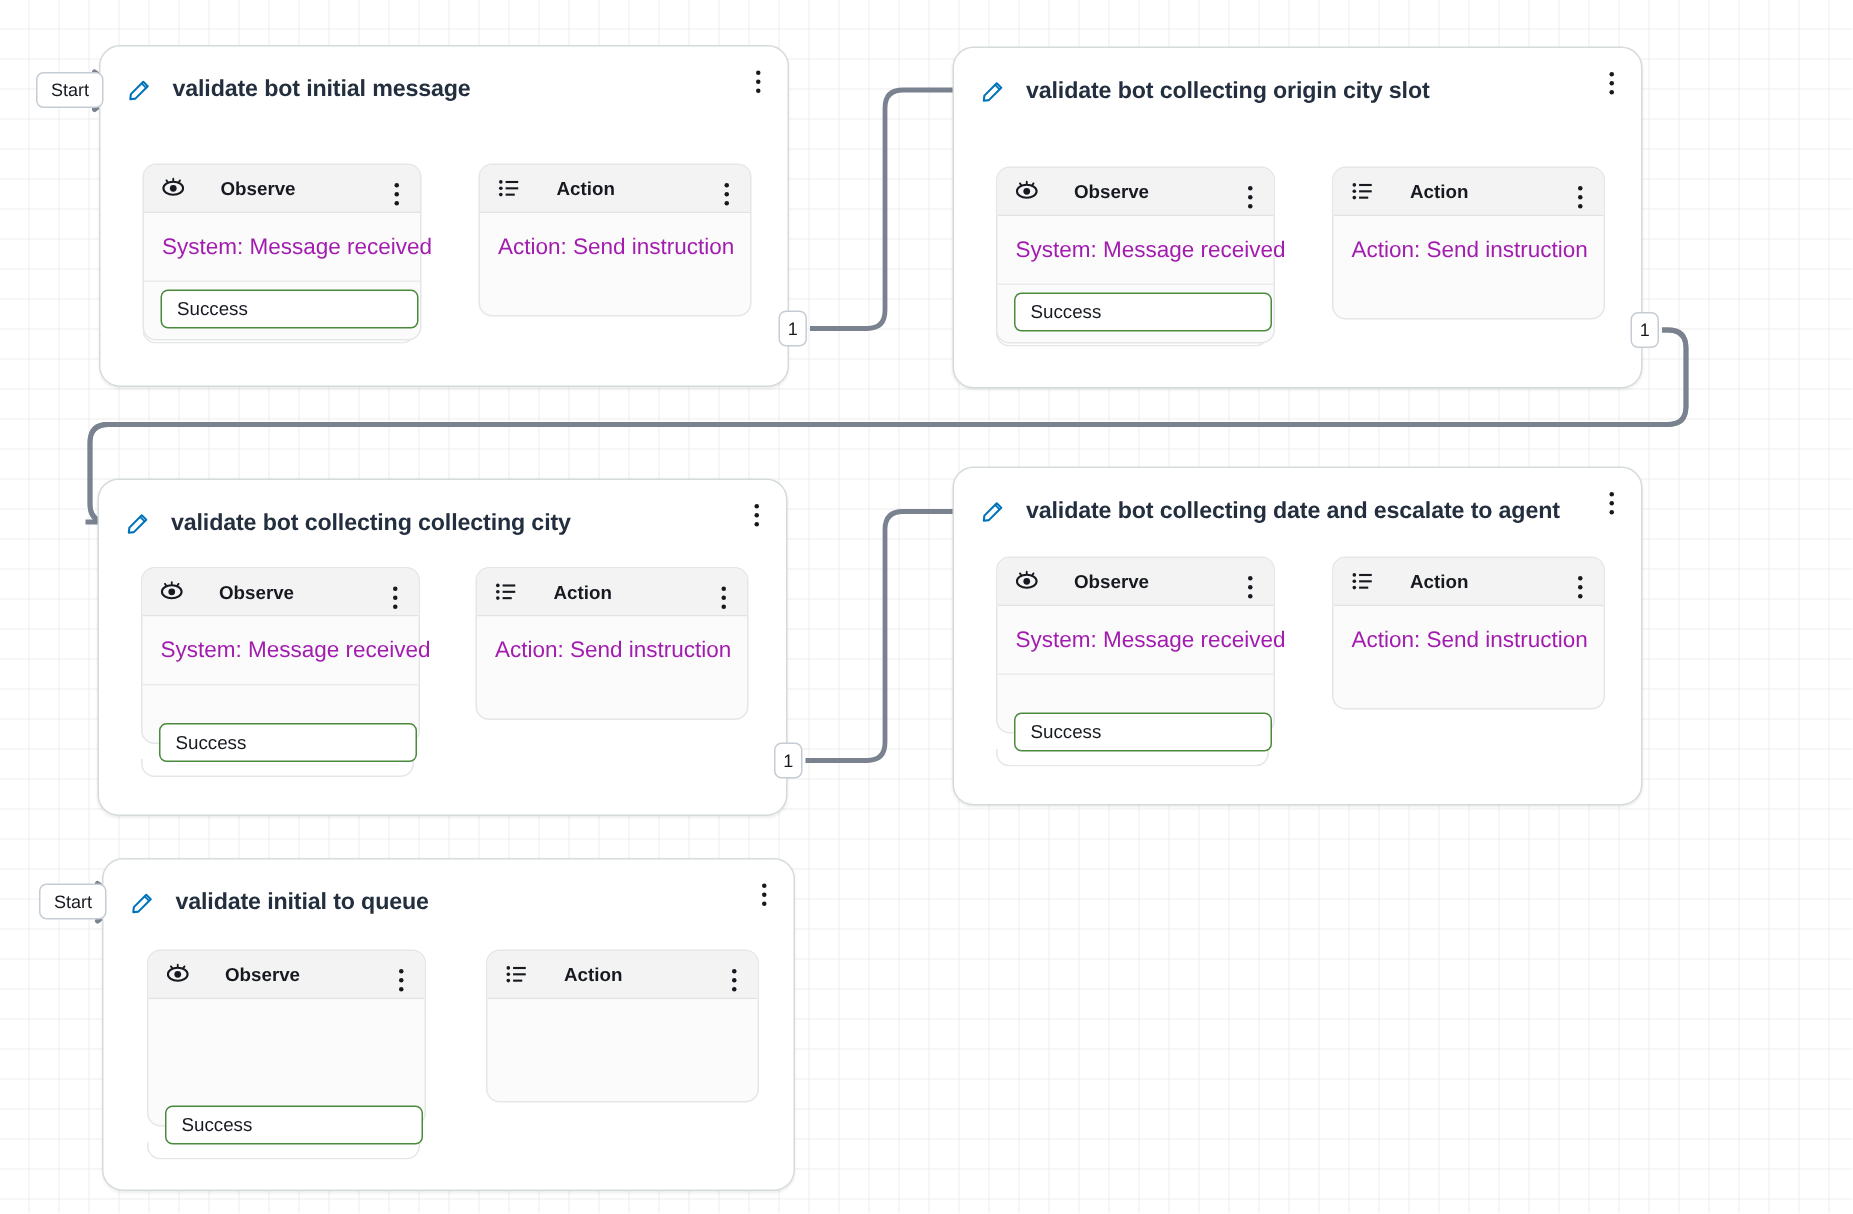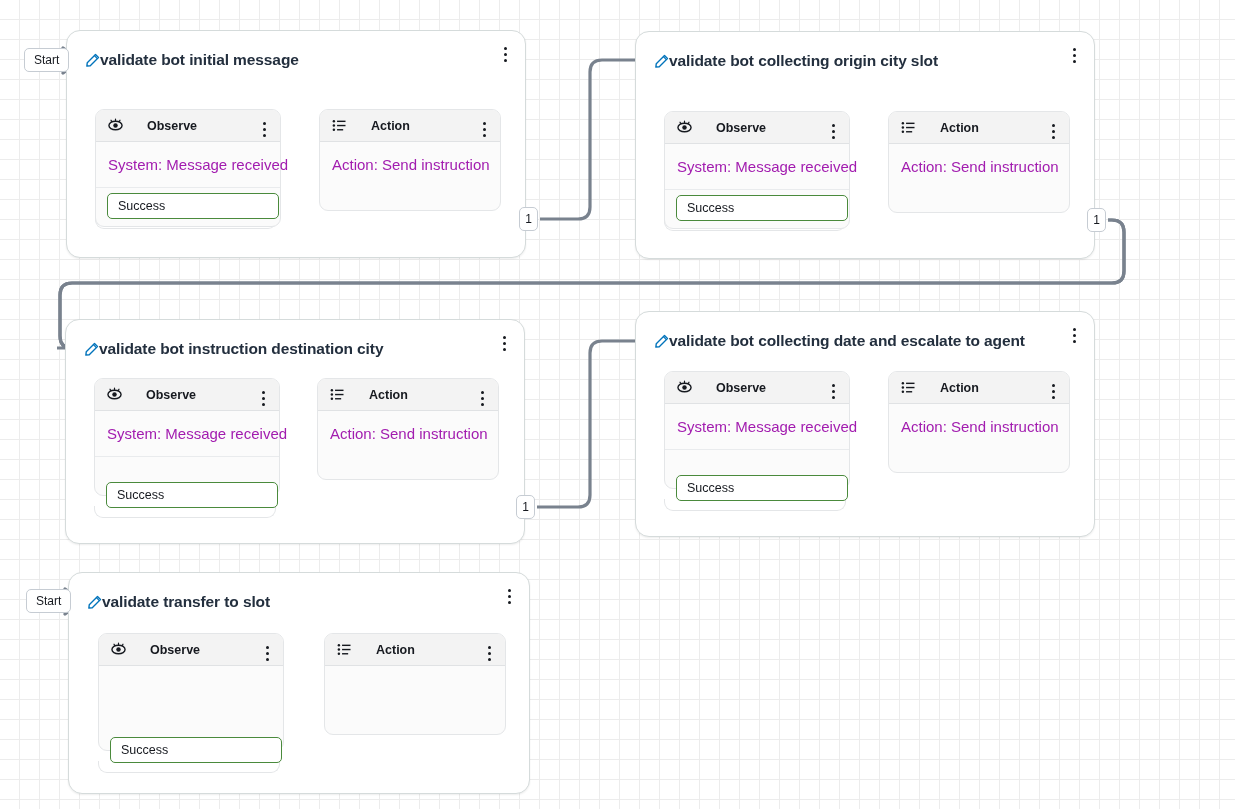--- a/index.html
+++ b/index.html
@@ -28,21 +28,21 @@
   .flow-card {
     position: absolute;
     background: #ffffff;
     border: 1px solid #d5dbdb;
     border-radius: 14px;
     box-shadow: 0 1px 2px rgba(0,0,0,.07);
     z-index: 5;
   }
   .flow-title {
     display: flex; align-items: center;
-    gap: 0;
+    gap: 15px;
     padding: 14px 16px 0 18px;
     height: 44px;
   }
   .pencil-icon { flex: 0 0 auto; display: block; }
   .flow-title-text {
     font-size: 15.5px;
     font-weight: bold;
     color: #232f3e;
     letter-spacing: -0.1px;
     white-space: nowrap;
@@ -301,21 +301,21 @@
   <div class="count-badge" style="left:1087px; top:208px;">
     <span>1</span>
   </div>
 
   <div class="flow-card" style="left:65px; top:319px; width:460px; height:225px;">
     <div class="flow-title">
       <svg class="pencil-icon" width="15" height="15" viewBox="0 0 16 16">
         <path d="M11.2 1.6 L14.4 4.8 L5.6 13.6 L2 14 L2.4 10.4 Z" fill="none" stroke="#0073bb" stroke-width="1.5" stroke-linejoin="round"></path>
         <path d="M10 2.8 L13.2 6" fill="none" stroke="#0073bb" stroke-width="1.3"></path>
       </svg>
-      <span class="flow-title-text">validate bot instruction destination city</span>
+      <span class="flow-title-text">validate bot collecting collecting city</span>
     </div>
     <div class="kebab">
         <i></i>
         <i></i>
         <i></i>
       </div>
 
     <div class="stack" style="left:28px; top:186px; width:182px; height:12px;"></div>
     <div class="block observe" style="left:28px; top:58px; width:186px; height:118px;">
       <div class="block-head">
@@ -420,21 +420,21 @@
   <div class="start-badge" style="left:26px; top:589px;">
     <span>Start</span>
   </div>
 
   <div class="flow-card" style="left:68px; top:572px; width:462px; height:222px;">
     <div class="flow-title">
       <svg class="pencil-icon" width="15" height="15" viewBox="0 0 16 16">
         <path d="M11.2 1.6 L14.4 4.8 L5.6 13.6 L2 14 L2.4 10.4 Z" fill="none" stroke="#0073bb" stroke-width="1.5" stroke-linejoin="round"></path>
         <path d="M10 2.8 L13.2 6" fill="none" stroke="#0073bb" stroke-width="1.3"></path>
       </svg>
-      <span class="flow-title-text">validate transfer to slot</span>
+      <span class="flow-title-text">validate initial to queue</span>
     </div>
     <div class="kebab">
         <i></i>
         <i></i>
         <i></i>
       </div>
 
     <div class="stack" style="left:29px; top:188px; width:182px; height:12px;"></div>
     <div class="block observe" style="left:29px; top:60px; width:186px; height:118px;">
       <div class="block-head">

